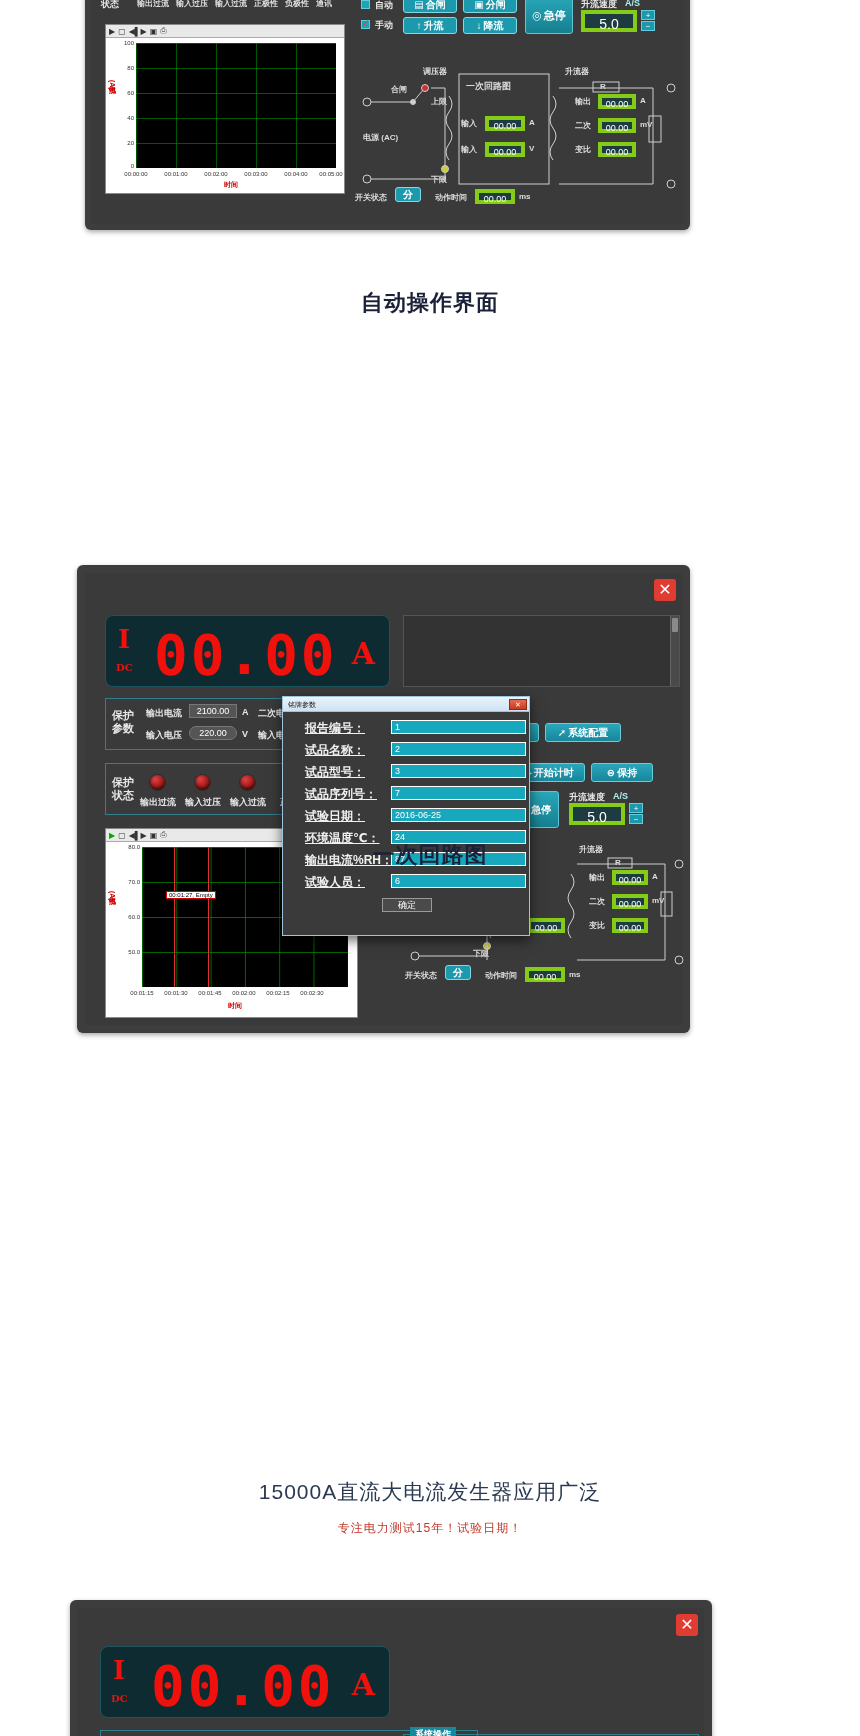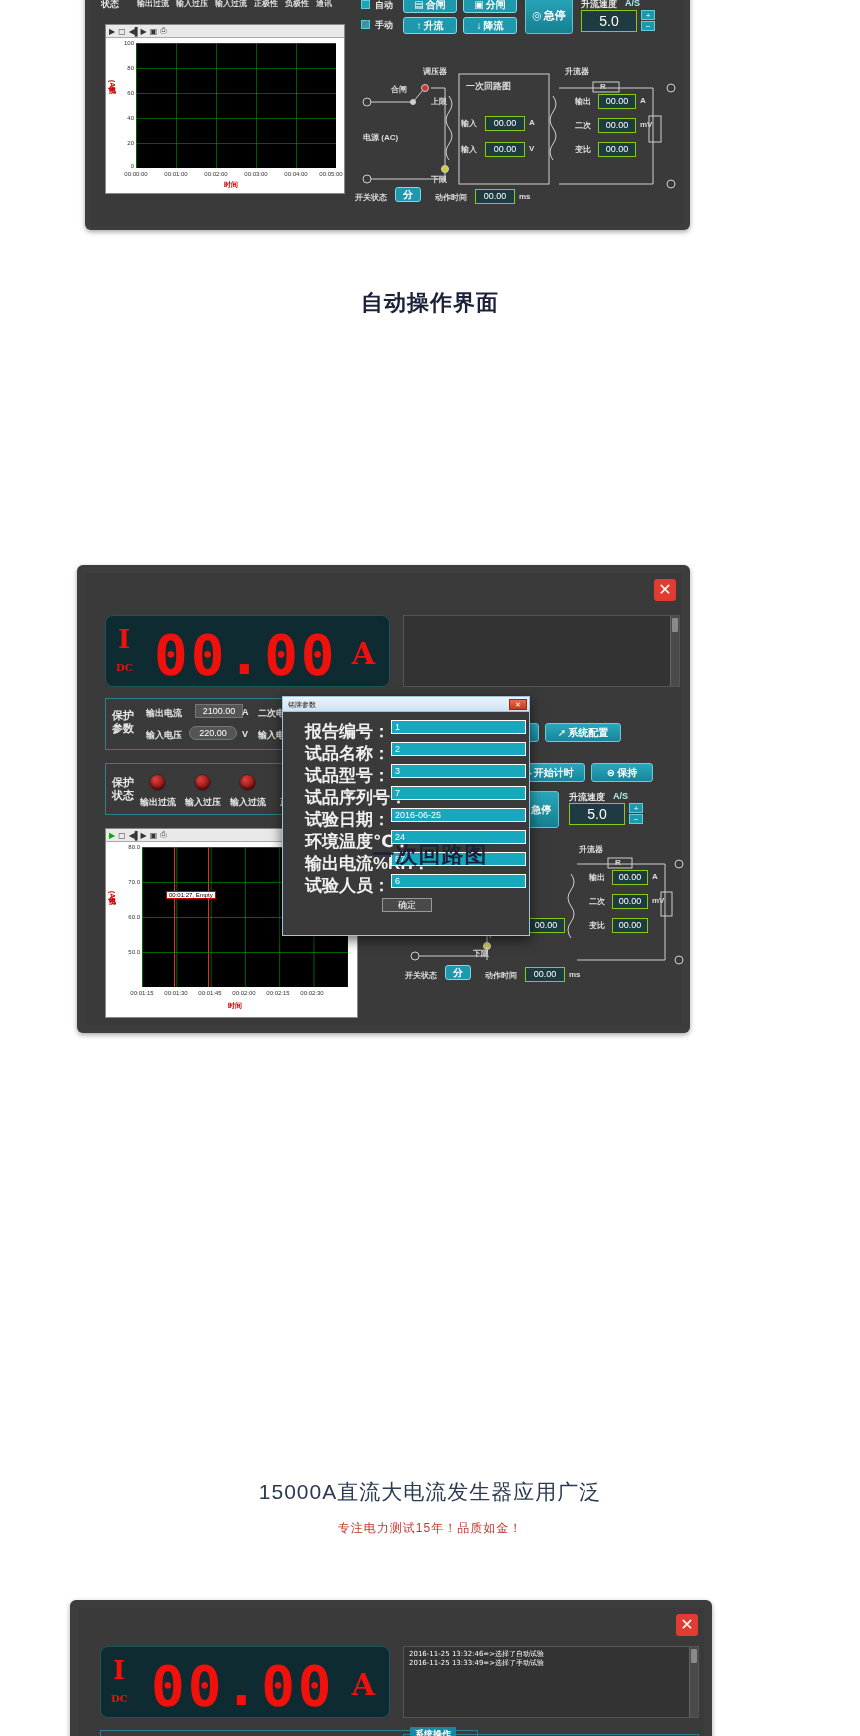--- a/index.html
+++ b/index.html
@@ -111,21 +111,21 @@
     border: 1px solid #777;
     color: #ffffff;
     font-size: 9px;
     text-align: center;
     line-height: 13px;
     height: 14px;
   }
   .tbox-dark {
     position:absolute;
     background: #1d3b40;
-    border: 1px solid #84cc16;
+    border: 4px solid #84cc16;
     color: #ffffff;
     font-size: 9px;
     text-align: center;
     line-height: 13px;
     height: 15px;
   }
 
   
   .led-dot {
     position:absolute;
@@ -220,21 +220,21 @@
     position:absolute; right:2px; top:2px;
     width: 18px; height: 11px;
     background: linear-gradient(#e8694f, #c33b22);
     border: 1px solid #8f2a14;
     color:#fff; font-size:7px; line-height:10px; text-align:center;
     cursor:pointer;
   }
   .dlg-row { position:relative; height: 22px; }
   .dlg-lbl {
     position:absolute; left: 22px;
-    color:#f0f0f0; font-size:17px; font-weight:bold;
+    color:#f0f0f0; font-size:12px; font-weight:bold;text-decoration:underline;
   }
   .dlg-input {
     position:absolute; left: 108px; width: 135px; height: 14px;
     background: #17a8bd;
     border: 1px solid #ffffff;
     color:#ffffff; font-size:9px;
     padding-left: 3px; line-height: 12px;
   }
   .dlg-ok {
     position:absolute;
@@ -418,21 +418,21 @@
     <div class="logbox" style="position:absolute; left:318px; top:42px; width:277px; height:72px;">
       <div class="scroll"></div>
     </div>
 
     <div class="group" style="left:20px; top:125px; width:360px; height:52px;">
       <div class="lbl-big" style="left:6px; top:10px;">
         <span>保护</span><br>
         <span>参数</span>
       </div>
       <div class="lbl" style="left:40px; top:8px;">输出电流</div>
-      <div class="tbox" style="left:89px; top:5px; width:48px;">2100.00</div>
+      <div class="tbox" style="left:83px; top:5px; width:48px;">2100.00</div>
       <div class="lbl" style="left:136px; top:8px;">A</div>
       <div class="lbl" style="left:152px; top:8px;">二次电流</div>
       <div class="tbox" style="left:195px; top:5px; width:48px;">200.00</div>
       <div class="lbl" style="left:248px; top:8px;">mV</div>
 
       <div class="lbl" style="left:40px; top:30px;">输入电压</div>
       <div class="tbox" style="left:83px; top:27px; width:48px;border-radius:7px;">220.00</div>
       <div class="lbl" style="left:136px; top:30px;">V</div>
       <div class="lbl" style="left:152px; top:30px;">输入电流</div>
     </div>
@@ -622,25 +622,20 @@
   <div class="panel-inner">
     <div class="close-btn" style="right:6px; top:6px;">✕</div>
 
     <div class="led-box" style="position:absolute; left:22px; top:38px; width:290px; height:72px;">
       <div class="led-i" style="left:12px; top:8px;">I</div>
       <div class="led-dc" style="left:10px; top:46px;">DC</div>
       <div class="led-digits" style="left:50px; top:6px; font-size:56px;">00.00</div>
       <div class="led-a" style="right:14px; top:20px;">A</div>
     </div>
 
-    <div class="logbox" style="position:absolute; left:325px; top:38px; width:296px; height:72px;">
-      <div>2016-11-25 13:32:46=&gt;选择了自动试验</div>
-      <div>2016-11-25 13:33:49=&gt;选择了手动试验</div>
-      <div class="scroll"></div>
-    </div>
 
     <div class="group" style="left:22px; top:122px; width:378px; height:54px;">
       
       
       
       
       
       
       
 
@@ -654,13 +649,13 @@
 
     <div class="group" style="left:325px; top:126px; width:296px; height:42px;">
       <div class="group-label">系统操作</div>
 
     </div>
 
   </div>
 </div>
 
 <div class="footer-title" style="position:absolute; left:0; top:1478px; width:860px;">15000A直流大电流发生器应用广泛</div>
-<div class="footer-sub" style="position:absolute; left:0; top:1520px; width:860px;">专注电力测试15年！品质如金！</div>
+<div class="footer-sub" style="position:absolute; left:0; top:1520px; width:860px;">专注电力测试15年！试验日期！</div>
 
 </body></html>

